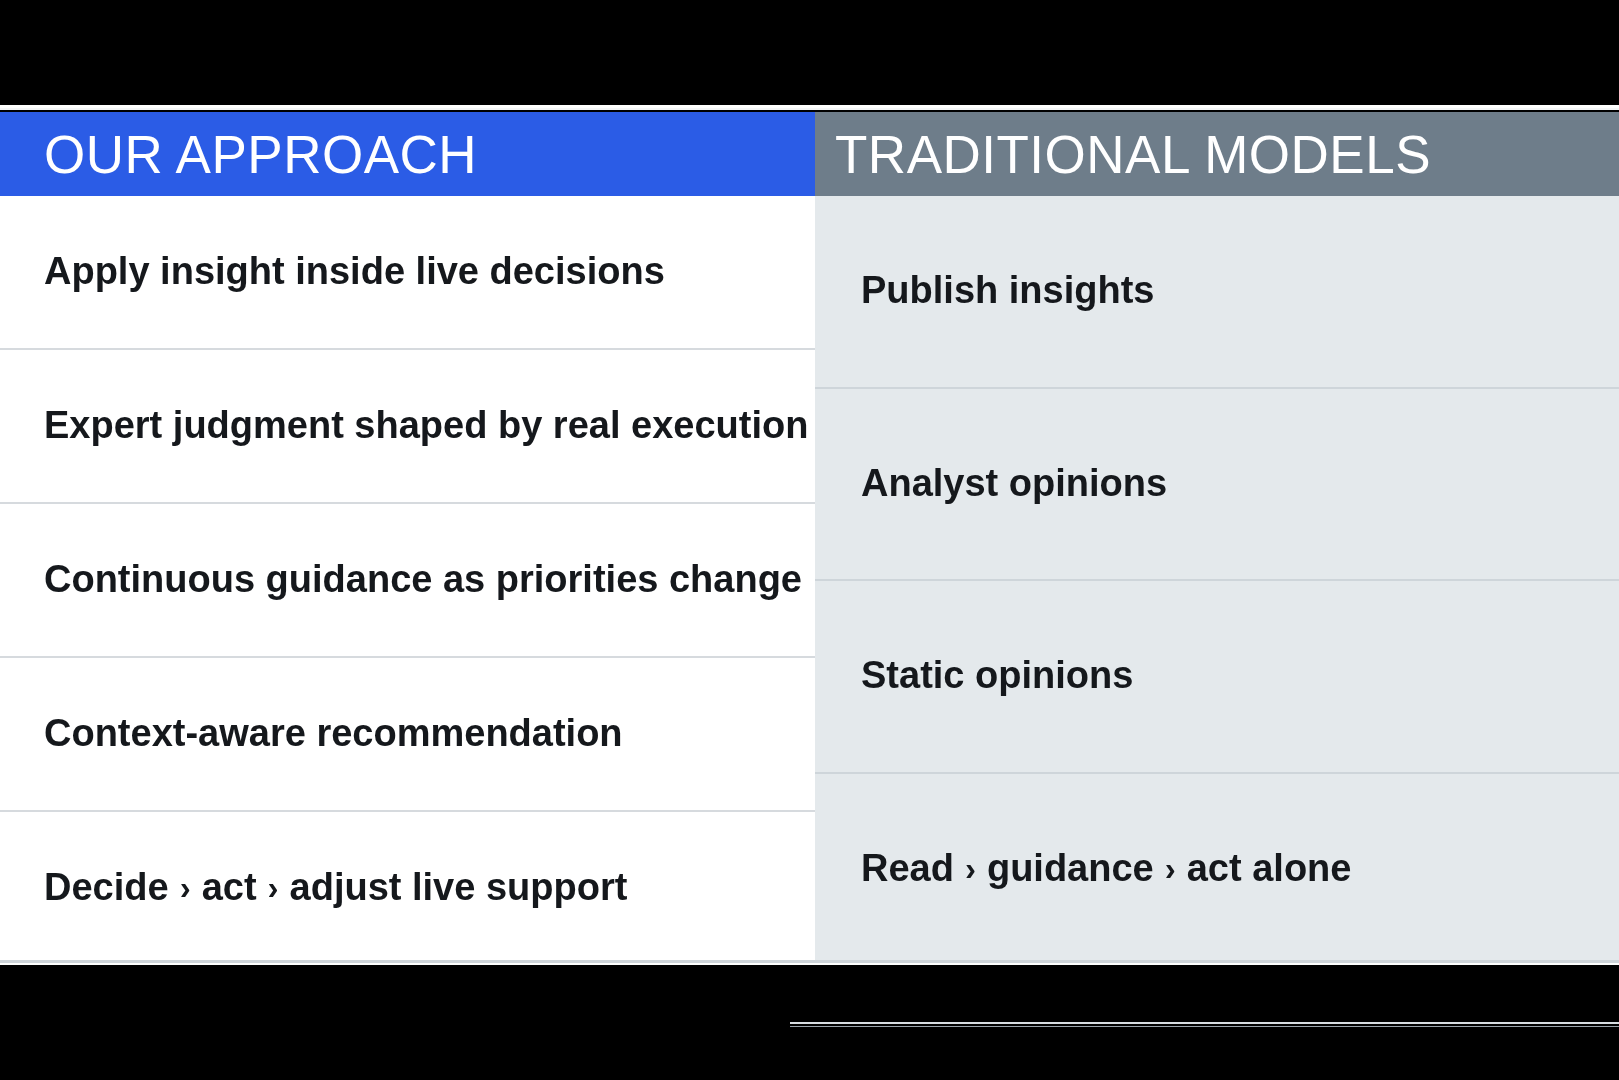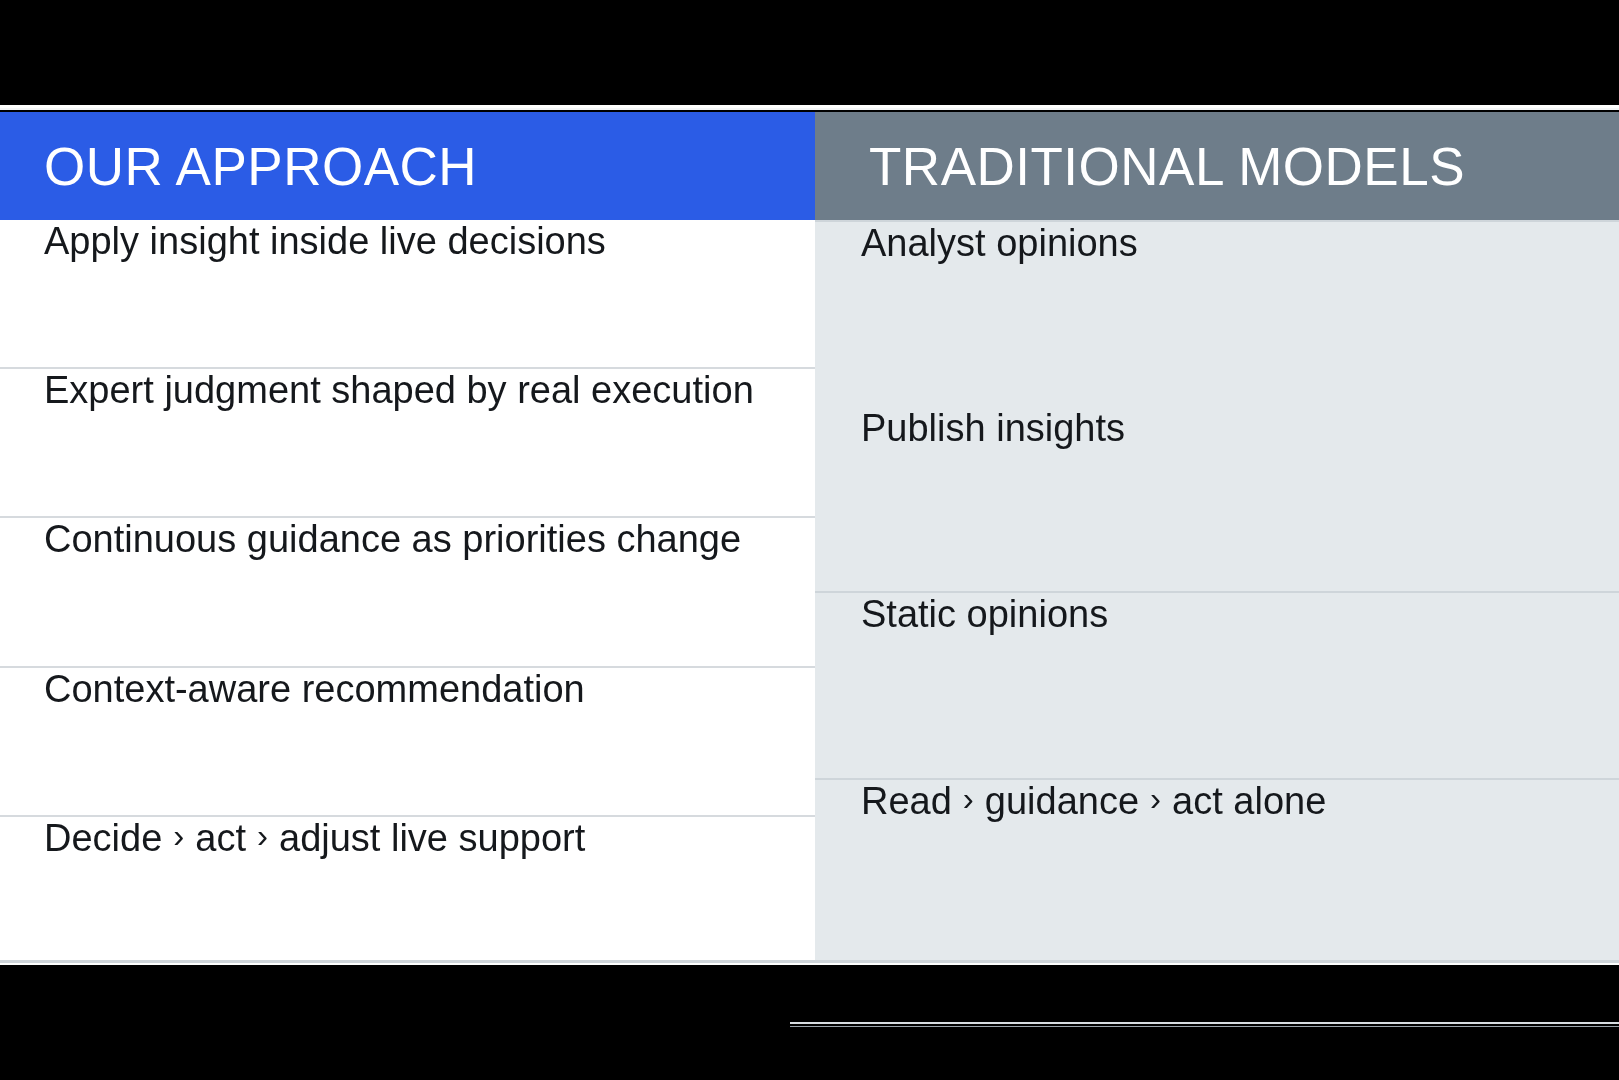--- a/index.html
+++ b/index.html
@@ -53,40 +53,41 @@
     background:#ffffff;
   }
   .col {
     display:flex;
     flex-direction:column;
   }
   .col-left  { width:815px; background:#ffffff; }
   .col-right { width:804px; background:#e4e9ec; }
 
   .head {
-    height:108px;
+    height:84px;
     display:flex;
     align-items:center;
     padding-left:44px;
     color:#ffffff;
     font-size:53px;
     font-weight:400;
     letter-spacing:0.5px;
     line-height:1;
     white-space:nowrap;
   }
   .head-left  { background:#2b5ce6; }
-  .head-right { background:#6e7d8a; padding-left:54px; }
+  .head-right { background:#6e7d8a; padding-left:20px; }
 
   .cell {
     flex:1 0 0;
     display:flex;
+    align-items:center;
     padding-left:44px;
     font-size:38px;
-    font-weight:400;
+    font-weight:700;
     color:#15181c;
     line-height:1.15;
     white-space:nowrap;
     border-top:2px solid #d6dade;
   }
   .col-right .cell { padding-left:46px; border-top:2px solid #ced5da; }
   .cell.first { border-top:none; }
 
   .sep { padding:0 11px; font-size:33px; color:#15181c; }
 
@@ -141,26 +142,26 @@
         <span class="sep">›</span>
         <span>adjust live support</span>
       </div>
 
     </div>
 
     <div class="col col-right">
 
       <div class="head head-right">TRADITIONAL MODELS</div>
 
+      <div class="cell first">
+        <span>Publish insights</span>
+      </div>
+
       <div class="cell">
         <span>Analyst opinions</span>
-      </div>
-
-      <div class="cell first">
-        <span>Publish insights</span>
       </div>
 
       <div class="cell">
         <span>Static opinions</span>
       </div>
 
 
       <div class="cell">
         <span>Read</span>
         <span class="sep">›</span>

